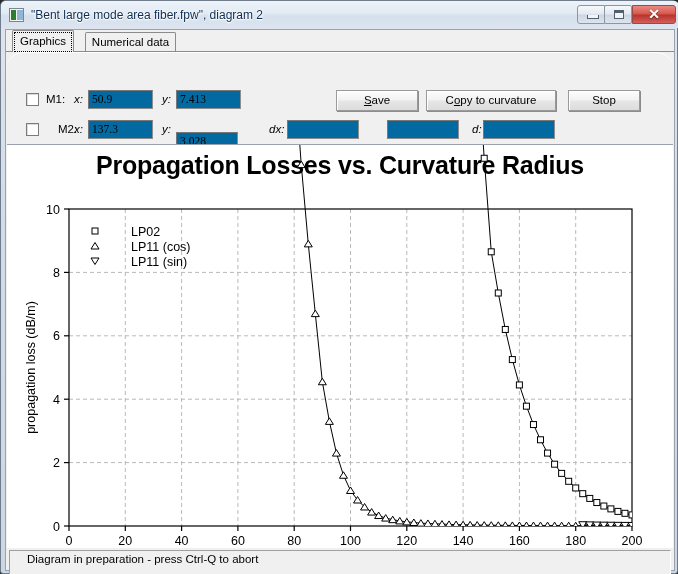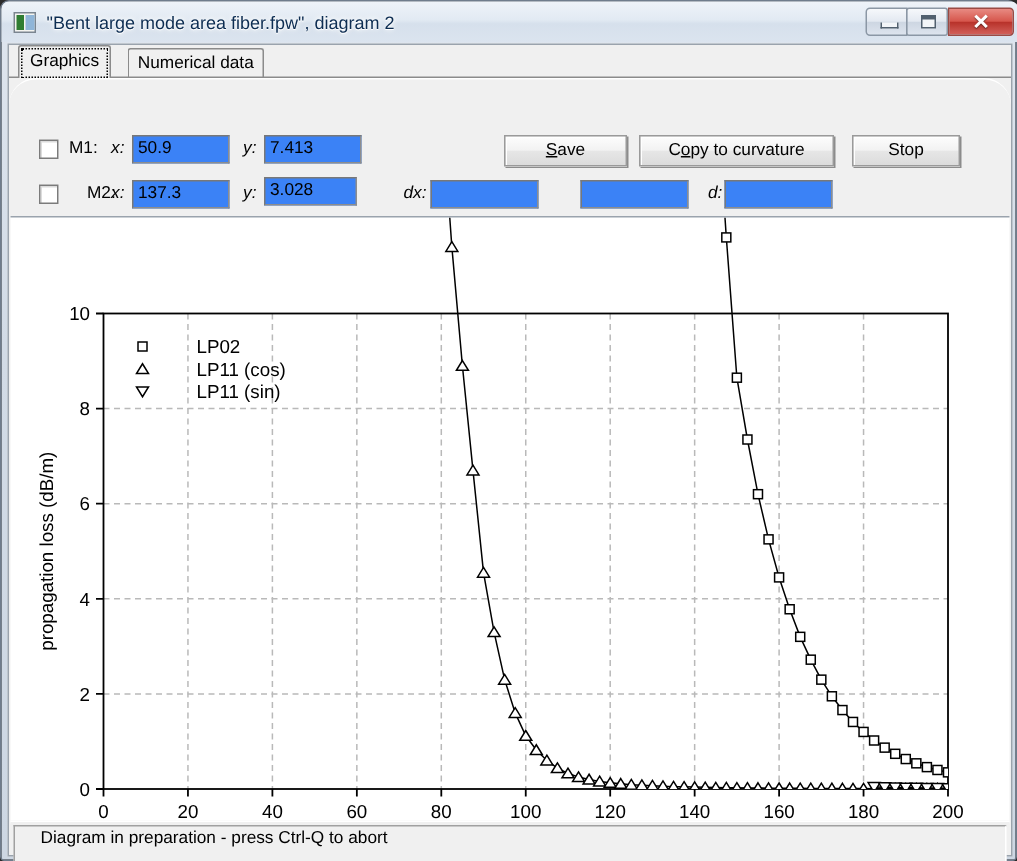--- a/index.html
+++ b/index.html
@@ -84,24 +84,24 @@
     border-radius:18px;
   }
   .chk{
     position:absolute;width:13px;height:13px;box-sizing:border-box;
     background:#ffffff;border:1px solid #7b7b7b;box-shadow:inset 1px 1px 0 #dcdcdc;
   }
   .lbl{position:absolute;font-size:11.5px;color:#000;white-space:nowrap;}
   .lbl.ital{font-style:italic;}
   .tbox{
     position:absolute;box-sizing:border-box;height:19px;
-    background:#3b82f6;border:1px solid #8d8d8d;
+    background:#0369a1;border:1px solid #8d8d8d;
     border-top-color:#787878;border-left-color:#787878;
     font-size:11.5px;color:#000;line-height:17px;padding-left:3px;
-    white-space:nowrap;overflow:hidden;
+    white-space:nowrap;overflow:hidden;font-family:Liberation Serif, serif;
   }
   .btn{
     position:absolute;box-sizing:border-box;height:21px;
     background:linear-gradient(to bottom,#fdfdfd 0%,#f2f2f2 48%,#e6e6e6 52%,#dcdcdc 100%);
     border:1px solid #9a9a9a;
     font-size:11.5px;color:#000;line-height:19px;text-align:center;
     box-shadow:inset 1px 1px 0 #ffffff, 1px 1px 0 #8c8c8c;
     margin-left:46px;
   }
   .btn u{text-decoration:underline;}
@@ -170,39 +170,40 @@
       <div class="lbl ital" style="left:68px;top:40px;">x:</div>
       <div class="tbox" style="left:82px;top:37px;width:65px;">50.9</div>
       <div class="lbl ital" style="left:156px;top:40px;">y:</div>
       <div class="tbox" style="left:170px;top:37px;width:65px;">7.413</div>
 
       <div class="chk" style="left:20px;top:70px;"></div>
       <div class="lbl" style="left:52px;top:70px;">M2:</div>
       <div class="lbl ital" style="left:68px;top:70px;">x:</div>
       <div class="tbox" style="left:82px;top:67px;width:65px;">137.3</div>
       <div class="lbl ital" style="left:156px;top:70px;">y:</div>
-      <div class="tbox" style="left:170px;top:65px;width:62px;">3.028</div>
+      <div class="tbox" style="left:170px;top:79px;width:62px;">3.028</div>
 
       <div class="lbl ital" style="left:263px;top:70px;">dx:</div>
       <div class="tbox" style="left:281px;top:67px;width:72px;"></div>
       <div class="lbl ital" style="left:363px;top:70px;margin-top:24px;">dy:</div>
       <div class="tbox" style="left:381px;top:67px;width:72px;"></div>
       <div class="lbl ital" style="left:466px;top:70px;">d:</div>
       <div class="tbox" style="left:477px;top:67px;width:72px;"></div>
 
       <div class="btn" style="left:284px;top:37px;width:82px;">
         <u>S</u><span>ave</span>
       </div>
       <div class="btn" style="left:374px;top:37px;width:130px;">
         <span>C</span><u>o</u><span>py to curvature</span>
       </div>
       <div class="btn" style="left:516px;top:37px;width:72px;">Stop</div>
     </div>
 
     <div class="plotwrap">
+      <div class="plot-title">Propagation Losses vs. Curvature Radius</div>
       <svg class="svgplot" id="chart-svg" width="666" height="404">
           <defs>
             <clipPath id="plotclip">
               <rect x="62" y="-64" width="563" height="445"></rect>
             </clipPath>
           </defs>
           <line x1="118.30000000000001" y1="64" x2="118.30000000000001" y2="381" stroke="#b9b9b9" stroke-width="1" stroke-dasharray="4,3"></line>
           <line x1="174.60000000000002" y1="64" x2="174.60000000000002" y2="381" stroke="#b9b9b9" stroke-width="1" stroke-dasharray="4,3"></line>
           <line x1="230.9" y1="64" x2="230.9" y2="381" stroke="#b9b9b9" stroke-width="1" stroke-dasharray="4,3"></line>
           <line x1="287.20000000000005" y1="64" x2="287.20000000000005" y2="381" stroke="#b9b9b9" stroke-width="1" stroke-dasharray="4,3"></line>

